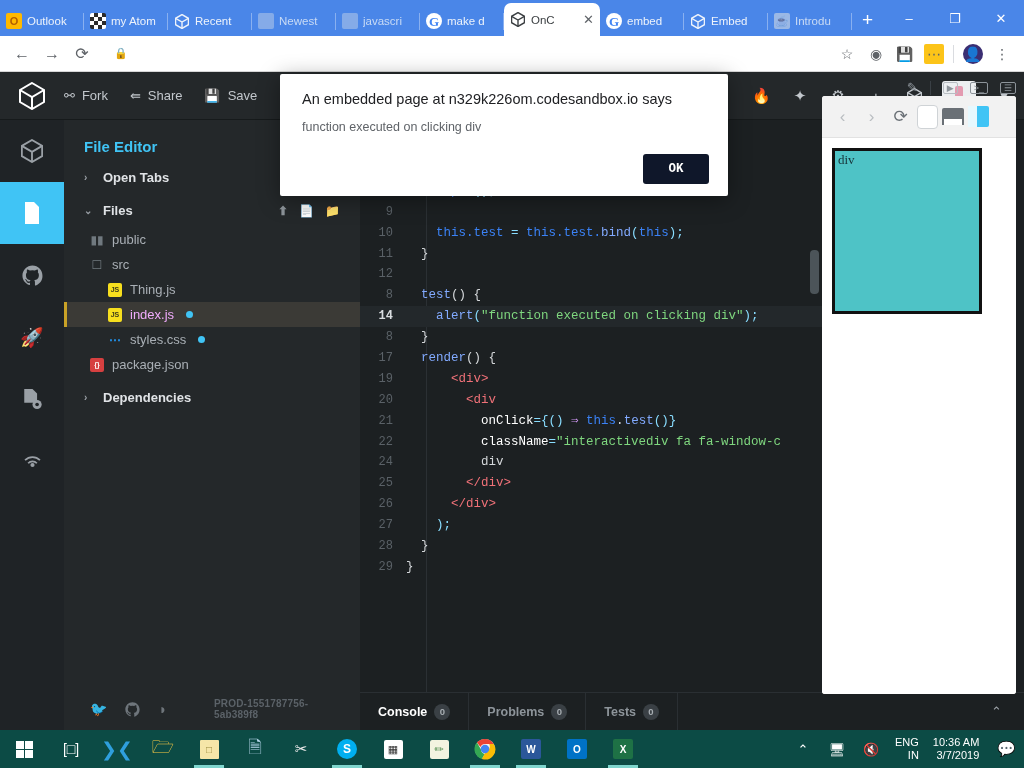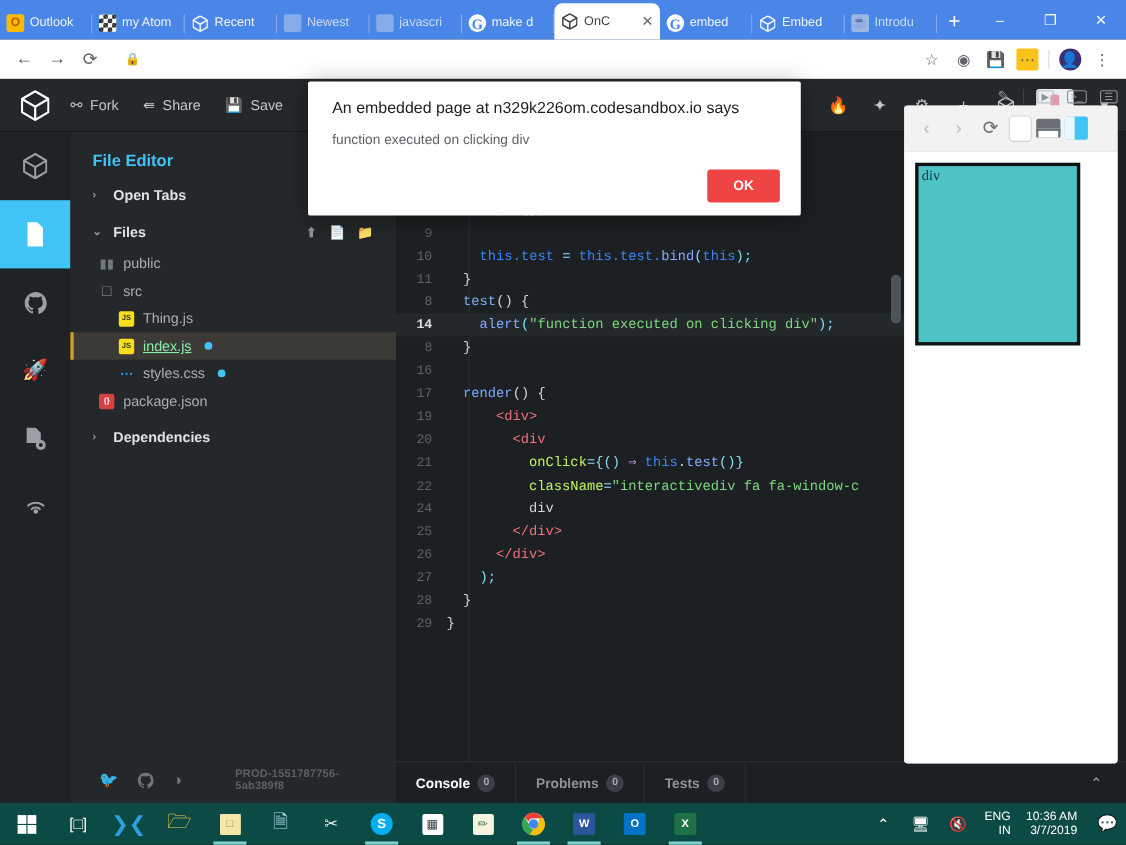--- a/index.html
+++ b/index.html
@@ -142,21 +142,21 @@
   }
   .sb-section .chev { font-size: 10px; color: #9aa0a6; width: 10px; }
   .sb-section .sec-actions { margin-left: auto; display: flex; gap: 11px; color: #8d949a; font-size: 12px; }
   .sb-row {
     display: flex; align-items: center; gap: 8px;
     padding: 5px 20px 5px 26px; font-size: 13px; color: #a9afb5;
   }
   .sb-row.indent { padding-left: 44px; }
   .sb-row.selected { background: #3b3a36; border-left: 3px solid #c9a227; padding-left: 23px; }
   .sb-row.selected.indent { padding-left: 41px; }
-  .sb-row.selected .fname { color: #86efac; text-decoration: underline; }
+  .sb-row.selected .fname { color: #f0abfc; }
   .ficon { width: 14px; height: 14px; flex: 0 0 14px; display: flex; align-items: center; justify-content: center; font-size: 8px; border-radius: 2px; }
   .fi-folder { color: #70797f; font-size: 12px; background: none; }
   .fi-folder-open { color: #70797f; font-size: 12px; background: none; }
   .fi-js { background: #f7df1e; color: #3b3b1a; font-weight: bold; font-size: 7px; }
   .fi-css { color: #2196f3; font-size: 12px; background: none; font-weight: bold; }
   .fi-json { background: #d64040; color: #fff; font-weight: bold; font-size: 7px; }
   .dot-mod { width: 7px; height: 7px; border-radius: 50%; background: #40c4f5; margin-left: 4px; }
   .sb-footer {
     position: absolute; left: 0; bottom: 0; width: 296px; height: 42px;
     display: flex; align-items: center; gap: 18px; padding: 0 26px;
@@ -183,21 +183,21 @@
     width: 46px; flex: 0 0 46px; text-align: right; padding-right: 13px;
     color: #5a6167; font-size: 12px;
   }
   .cline.hl .gut { color: #d9dde0; font-weight: bold; }
   .ctext { flex: 1 1 auto; color: #d4d7da; }
   .k-kw { color: #c792ea; }
   .k-fn { color: #82aaff; }
   .k-this { color: #3b82f6; }
   .k-str { color: #7fd77f; }
   .k-tag { color: #f07178; }
-  .k-attr { color: #bef264; }
+  .k-attr { color: #ffffff; }
   .k-punc { color: #89ddff; }
   .k-op { color: #89ddff; }
   .k-plain { color: #d4d7da; }
   .k-brace { color: #d4d7da; }
   .ed-scroll {
     position: absolute; right: 3px; top: 130px; width: 9px; height: 44px;
     background: #4c5459; border-radius: 4px;
   }
   .ed-vline {
     position: absolute; left: 66px; top: 40px; width: 1px; height: 570px; background: #2b3034;
@@ -259,23 +259,23 @@
     z-index: 50;
   }
   .alert-title {
     padding: 17px 22px 0; font-size: 14.5px; color: #202124;
   }
   .alert-msg {
     padding: 13px 22px 0; font-size: 12.5px; color: #5f6368;
   }
   .alert-ok {
     position: absolute; right: 19px; bottom: 12px;
-    background: #ef4444; color: #fff; border: none; border-radius: 3px;
+    background: #0f172a; color: #fff; border: none; border-radius: 3px;
     width: 66px; height: 30px; font-size: 12.5px; font-weight: bold;
-    font-family: Liberation Sans, sans-serif;
+    font-family: Liberation Mono, monospace;
   }
 
   
   .taskbar {
     position: absolute; left: 0; bottom: 0; width: 1024px; height: 38px;
     background: #0c4b45; display: flex; align-items: center;
   }
   .tb-start {
     width: 48px; height: 38px; display: flex; align-items: center; justify-content: center;
   }
@@ -544,24 +544,24 @@
 
     <div class="editor">
       <div class="editor-toolbar"></div>
       <div class="ed-vline"></div>
       <div class="code-area" id="code-host">
           <div class="cline"><div class="gut">7</div><div class="ctext"><span class="k-plain">  constructor() {</span></div></div>
           <div class="cline"><div class="gut">8</div><div class="ctext"><span class="k-plain">    </span><span class="k-this">super</span><span class="k-punc">();</span></div></div>
           <div class="cline"><div class="gut">9</div><div class="ctext"><span class="k-plain"></span></div></div>
           <div class="cline"><div class="gut">10</div><div class="ctext"><span class="k-plain">    </span><span class="k-this">this</span><span class="k-this">.test </span><span class="k-op">= </span><span class="k-this">this</span><span class="k-this">.test.</span><span class="k-fn">bind</span><span class="k-punc">(</span><span class="k-this">this</span><span class="k-punc">);</span></div></div>
           <div class="cline"><div class="gut">11</div><div class="ctext"><span class="k-brace">  }</span></div></div>
+          <div class="cline"><div class="gut">12</div><div class="ctext"><span class="k-plain"></span></div></div>
           <div class="cline"><div class="gut">8</div><div class="ctext"><span class="k-plain">  </span><span class="k-fn">test</span><span class="k-plain">() {</span></div></div>
           <div class="cline hl"><div class="gut">14</div><div class="ctext"><span class="k-plain">    </span><span class="k-fn">alert</span><span class="k-punc">(</span><span class="k-str">"function executed on clicking div"</span><span class="k-punc">);</span></div></div>
           <div class="cline"><div class="gut">8</div><div class="ctext"><span class="k-brace">  }</span></div></div>
-          <div class="cline"><div class="gut">16</div><div class="ctext"><span class="k-plain"></span></div></div>
           <div class="cline"><div class="gut">17</div><div class="ctext"><span class="k-plain">  </span><span class="k-fn">render</span><span class="k-plain">() {</span></div></div>
           <div class="cline"><div class="gut">19</div><div class="ctext"><span class="k-plain">      </span><span class="k-tag">&lt;div&gt;</span></div></div>
           <div class="cline"><div class="gut">20</div><div class="ctext"><span class="k-plain">        </span><span class="k-tag">&lt;div</span></div></div>
           <div class="cline"><div class="gut">21</div><div class="ctext"><span class="k-plain">          </span><span class="k-attr">onClick</span><span class="k-punc">={() </span><span class="k-kw">⇒</span><span class="k-plain"> </span><span class="k-this">this</span><span class="k-plain">.</span><span class="k-fn">test</span><span class="k-punc">()}</span></div></div>
           <div class="cline"><div class="gut">22</div><div class="ctext"><span class="k-plain">          </span><span class="k-attr">className</span><span class="k-punc">=</span><span class="k-str">"interactivediv fa fa-window-c</span></div></div>
           <div class="cline"><div class="gut">24</div><div class="ctext"><span class="k-plain">          div</span></div></div>
           <div class="cline"><div class="gut">25</div><div class="ctext"><span class="k-plain">        </span><span class="k-tag">&lt;/div&gt;</span></div></div>
           <div class="cline"><div class="gut">26</div><div class="ctext"><span class="k-plain">      </span><span class="k-tag">&lt;/div&gt;</span></div></div>
           <div class="cline"><div class="gut">27</div><div class="ctext"><span class="k-punc">    );</span></div></div>
           <div class="cline"><div class="gut">28</div><div class="ctext"><span class="k-brace">  }</span></div></div>

